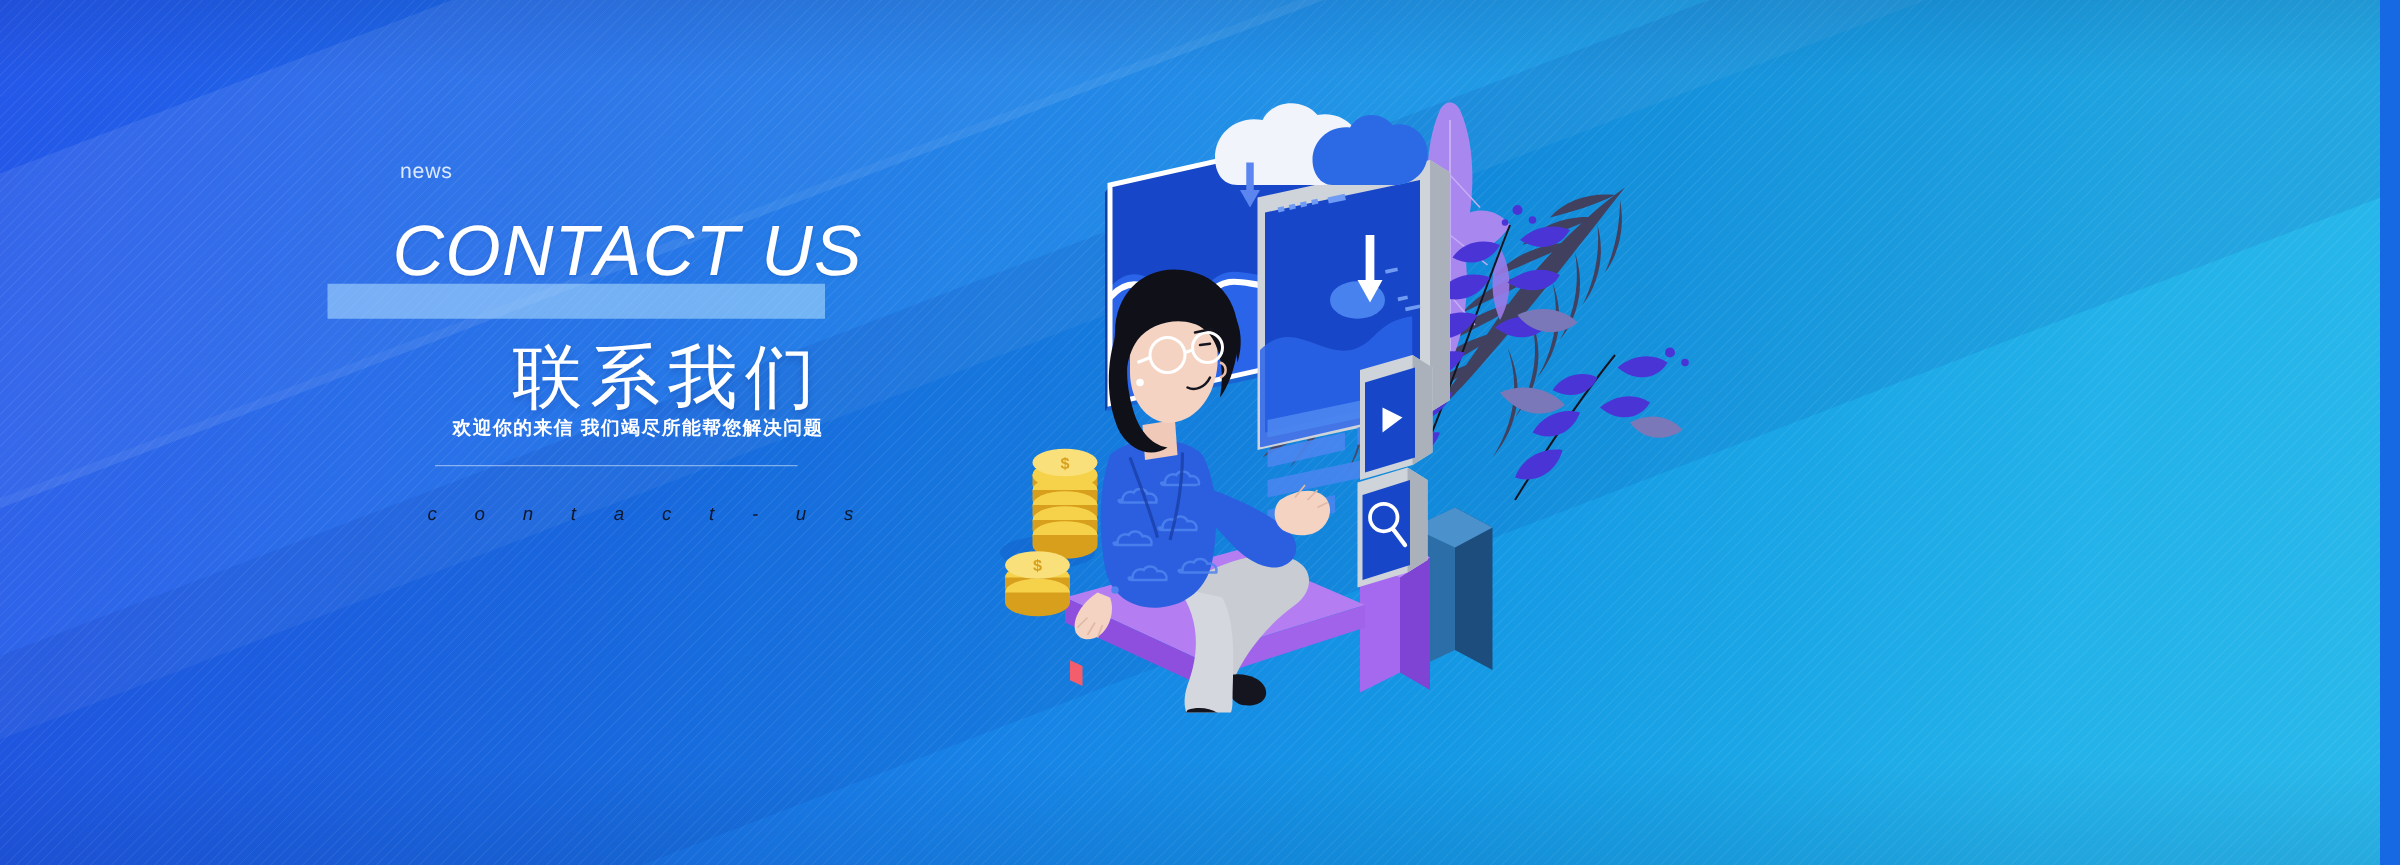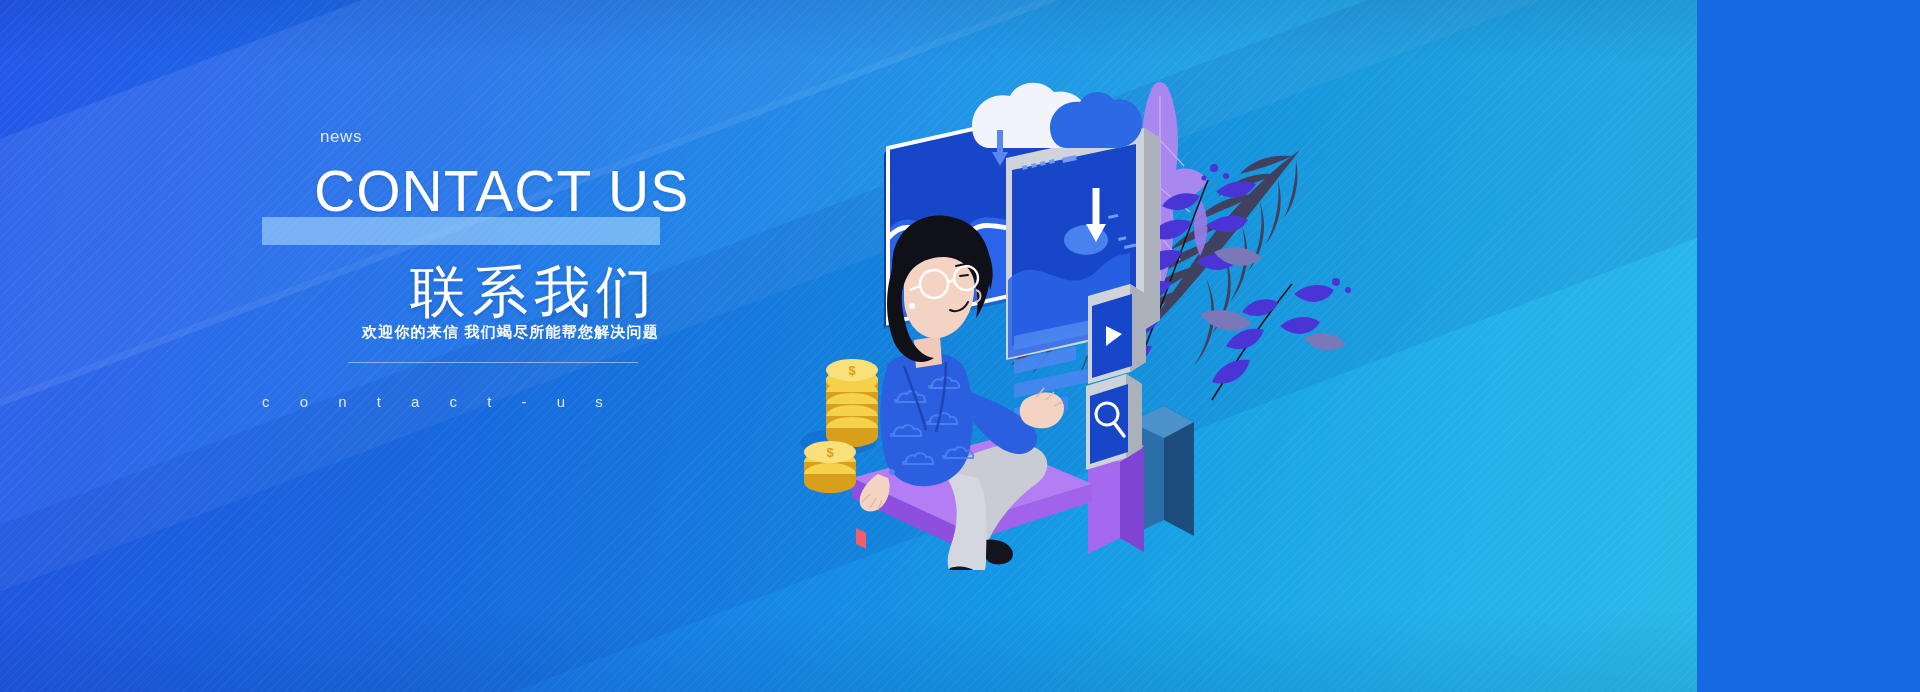--- a/index.html
+++ b/index.html
@@ -1,21 +1,21 @@
 <!DOCTYPE html>
 <html><head>
 <meta charset="utf-8">
 <style>
   html,body{margin:0;padding:0;}
   body{
     width:1920px;height:692px;overflow:hidden;
     font-family:"Liberation Sans","DejaVu Sans",sans-serif;
     background:#1668e3;
   }
-  .banner{position:relative;width:1697px;height:692px;overflow:hidden;}
+  .banner{position:relative;width:1904px;height:692px;overflow:hidden;}
 
   
   .bg-base{
     position:absolute;inset:0;
     background:linear-gradient(100deg,
       #2457e8 0%, #1f63e8 14%, #1a6fe6 28%, #1782e6 44%,
       #1496e4 60%, #1aa6e6 74%, #23b2e9 86%, #2ab9ea 100%);
   }
   .bg-band{position:absolute;transform-origin:0 0;pointer-events:none;}
   .band-a{
@@ -55,21 +55,21 @@
     background:linear-gradient(180deg, rgba(0,20,90,.10) 0%, rgba(0,0,0,0) 9%,
       rgba(0,0,0,0) 88%, rgba(0,20,90,.09) 100%);
   }
 
   
   .copy{position:absolute;left:262px;top:128px;width:640px;}
   .eyebrow{
     color:#dbeaff;font-size:17px;letter-spacing:.6px;
     margin-left:58px;line-height:1;
   }
-  .hl-wrap{position:relative;margin-top:12px;height:78px;}
+  .hl-wrap{position:relative;margin-top:22px;height:78px;font-style:italic;}
   .hl-bar{
     position:absolute;left:0;top:60px;width:398px;height:28px;
     background:rgba(180,225,255,.55);
   }
   .title-en{
     position:absolute;left:52px;top:6px;
     color:#ffffff;font-size:57px;letter-spacing:1px;
     font-weight:400;line-height:1;white-space:nowrap;
     text-shadow:0 1px 3px rgba(0,30,110,.18);
   }
@@ -82,23 +82,24 @@
   .subtitle{
     margin-left:100px;
     color:#ffffff;font-size:15px;font-weight:700;
     letter-spacing:1.2px;white-space:nowrap;
   }
   .rule{
     margin-top:20px;margin-left:86px;width:290px;height:1px;
     background:rgba(255,255,255,.45);
   }
   .tagline{
-    margin-top:30px;
-    color:#e5e5e5;font-size:15px;letter-spacing:13px;
+    margin-top:30px;margin-left:80px;
+    color:#0f172a;font-size:15px;letter-spacing:13px;
     white-space:nowrap;
+    font-style:italic;
   }
 
   
   .art{position:absolute;left:800px;top:70px;width:560px;height:500px;}
   .art svg{display:block;}
 </style>
 </head>
 <body>
 
 <div class="banner">

